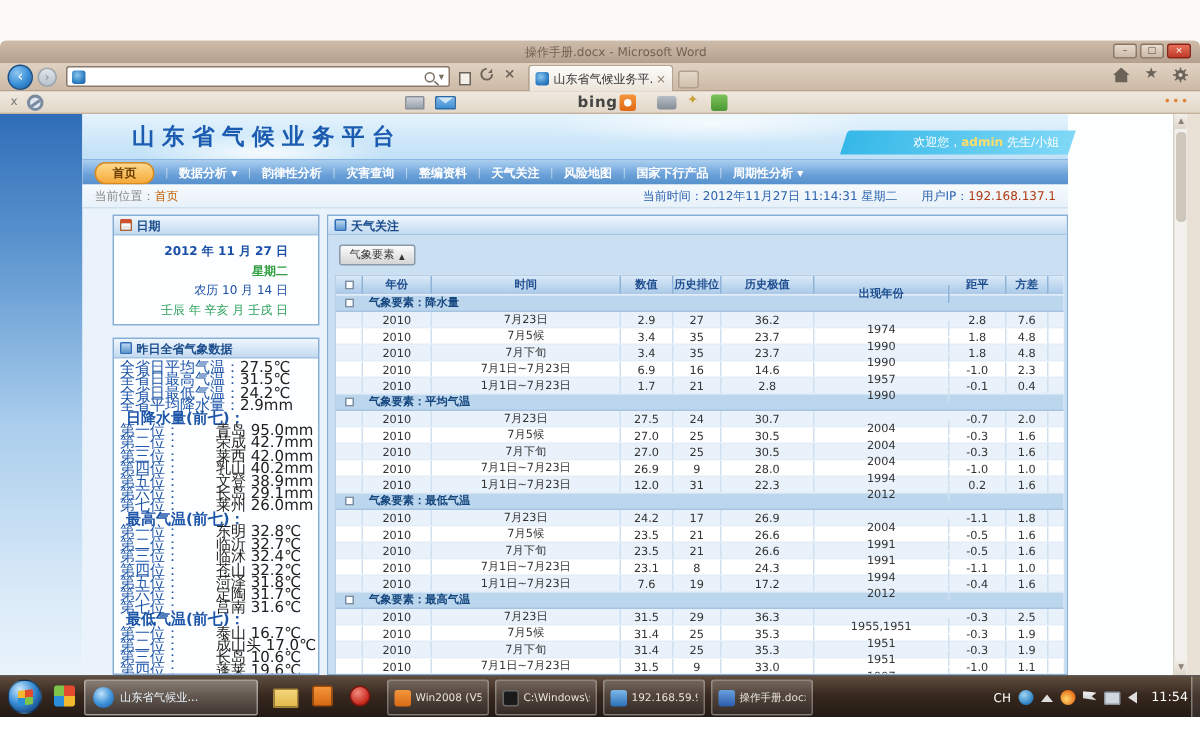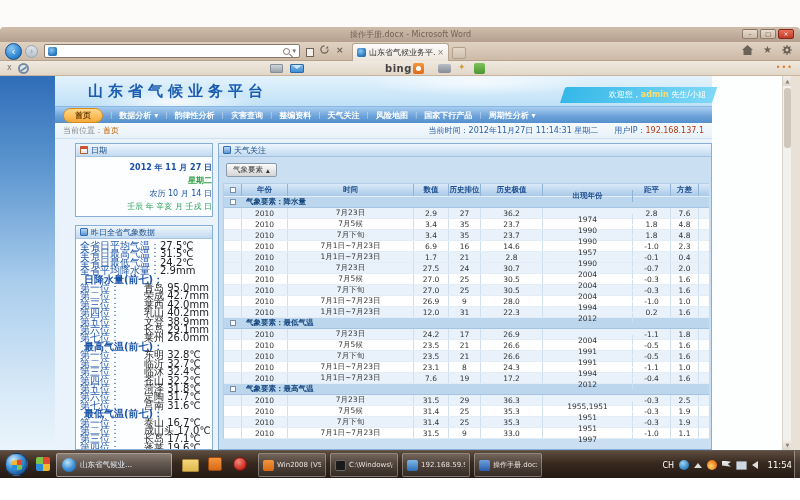--- a/index.html
+++ b/index.html
@@ -93,24 +93,24 @@
   .crumb .ip{color:#b03a10;}
 
   .content{position:absolute;left:0;top:63px;width:657px;height:311px;}
 
   
   .panel{position:absolute;border:1px solid #86aed6;background:#fdfeff;}
   .panel-h{height:13px;background:linear-gradient(#eef6fd,#c3daf0);border-bottom:1px solid #a5c4e2;
            display:flex;align-items:center;padding:0 4px;gap:3px;}
   .panel-h .ph-ico{width:8px;height:8px;border-radius:1px;background:linear-gradient(#f8f8f8 40%,#e8e8e8 40%);border:1px solid #b06030;border-top:3px solid #d05030;}
   .panel-h .ph-ico2{width:8px;height:8px;border-radius:1px;background:linear-gradient(#bcd8f2,#5e96cc);border:1px solid #2f6db8;}
-  .panel-h .ph-title{font-size:8px;font-weight:normal;color:#1b4c8c;white-space:nowrap;}
+  .panel-h .ph-title{font-size:8px;font-weight:bold;color:#1b4c8c;white-space:nowrap;}
 
   .cal-panel{left:20px;top:4px;width:138px;height:74px;}
-  .cal-body{padding:4px 0 0 0;text-align:right;font-size:8px;line-height:13px;white-space:nowrap;}
+  .cal-body{padding:4px 20px 0 0;text-align:right;font-size:8px;line-height:13px;white-space:nowrap;}
   .cal-date{color:#1b50a8;font-weight:bold;}
   .cal-week{color:#2e9e3e;font-weight:bold;}
   .cal-lunar{color:#1b50a8;}
   .cal-ganzhi{color:#2aa05a;}
 
   .yest-panel{left:20px;top:86px;width:138px;height:225px;overflow:hidden;}
   .yest-body{padding:3px 2px 0 4px;font-size:10px;line-height:8.4px;white-space:nowrap;overflow:hidden;}
   .s-line{display:flex;}
   .s-lbl{flex:0 0 64px;color:#1d55a8;}
   .s-val{color:#222;}
@@ -389,21 +389,21 @@
                 <div class="r-line">
                   <span class="r-rank">第一位：</span>
                   <span class="r-val">泰山 16.7℃</span>
                 </div>
                 <div class="r-line">
                   <span class="r-rank">第二位：</span>
                   <span class="r-val">成山头 17.0℃</span>
                 </div>
                 <div class="r-line">
                   <span class="r-rank">第三位：</span>
-                  <span class="r-val">长岛 17.1℃</span>
+                  <span class="r-val">长岛 10.6℃</span>
                 </div>
                 <div class="r-line">
                   <span class="r-rank">第四位：</span>
                   <span class="r-val">蓬莱 19.6℃</span>
                 </div>
               </div>
           </div>
 
           <div class="panel main-panel">
             <div class="panel-h">
@@ -482,20 +482,26 @@
                   <div class="trow alt">
                     <div class="tcell c0"></div>
                     <div class="tcell c1">2010</div>
                     <div class="tcell c2">1月1日~7月23日</div>
                     <div class="tcell c3">1.7</div>
                     <div class="tcell c4">21</div>
                     <div class="tcell c5">2.8</div>
                     <div class="tcell c6">1990</div>
                     <div class="tcell c7">-0.1</div>
                     <div class="tcell c8">0.4</div>
+                  </div>
+                  <div class="trow group">
+                    <div class="tcell c0" style="border-right: none;">
+                      <span class="cb"></span>
+                    </div>
+                    <div class="g-lbl">气象要素：平均气温</div>
                   </div>
                   <div class="trow alt">
                     <div class="tcell c0"></div>
                     <div class="tcell c1">2010</div>
                     <div class="tcell c2">7月23日</div>
                     <div class="tcell c3">27.5</div>
                     <div class="tcell c4">24</div>
                     <div class="tcell c5">30.7</div>
                     <div class="tcell c6">2004</div>
                     <div class="tcell c7">-0.7</div>

